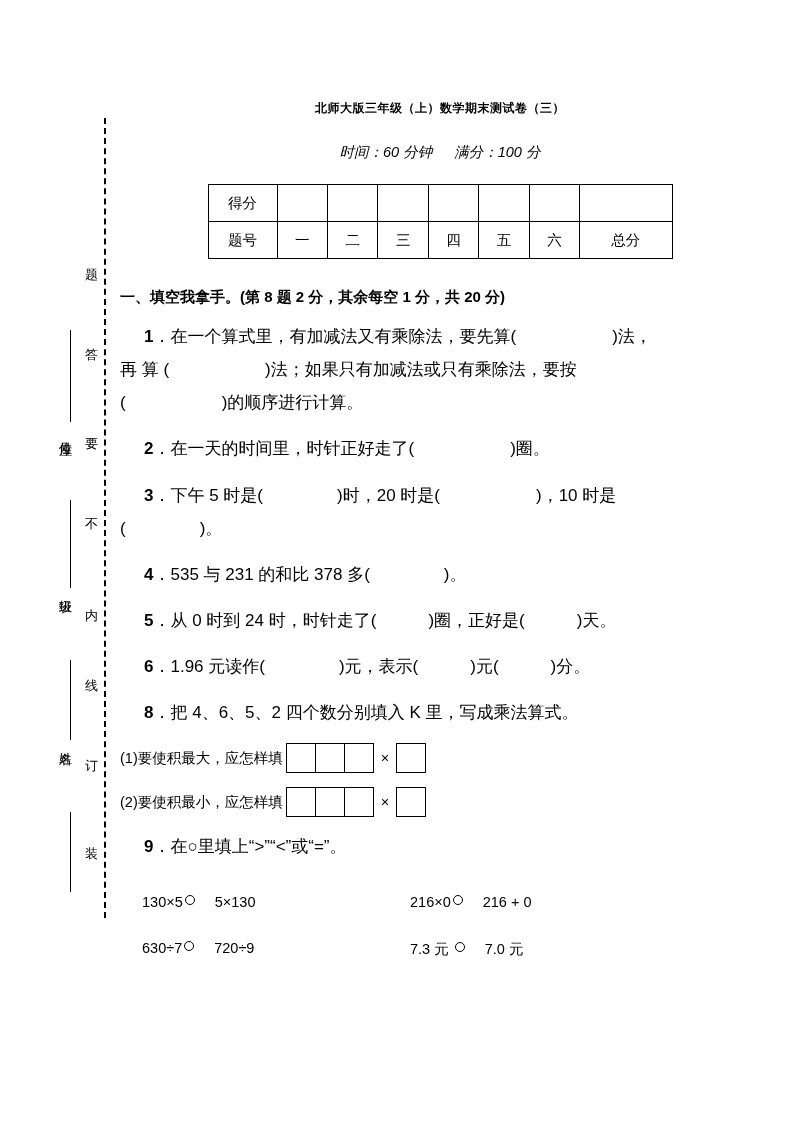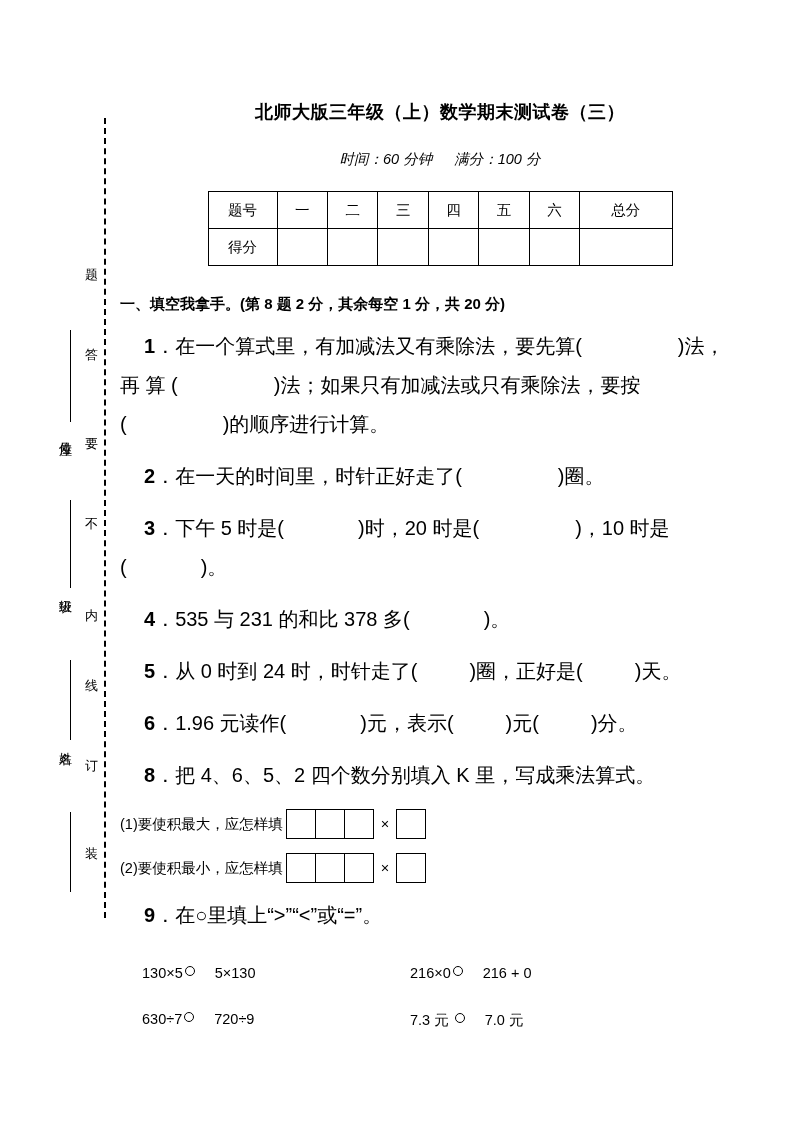--- a/index.html
+++ b/index.html
@@ -59,21 +59,21 @@
   .page {
     position: absolute;
     left: 120px;
     top: 0;
     width: 640px;
     height: 1122px;
   }
 
   .doc-title {
     text-align: center;
-    font-size: 18px;
+    font-size: 12px;
     font-weight: bold;
     font-family: "Liberation Sans", sans-serif;
     margin-top: 100px;
     letter-spacing: 0.5px;
   }
   .doc-sub {
     text-align: center;
     font-size: 14.5px;
     margin-top: 26px;
     font-family: "Liberation Sans", sans-serif;
@@ -104,21 +104,21 @@
   
   .section-title {
     font-size: 15px;
     font-weight: bold;
     font-family: "Liberation Sans", sans-serif;
     margin-top: 29px;
     margin-left: 0px;
   }
 
   .q {
-    font-size: 20px;
+    font-size: 17px;
     font-family: "Liberation Sans", sans-serif;
     line-height: 1.95;
     margin-top: 13px;
     text-align: justify;
   }
   .qnum {
     font-weight: bold;
   }
   .blank-s { display: inline-block; width: 52px; border-bottom: 0px; }
   .blank-m { display: inline-block; width: 74px; }
@@ -209,39 +209,39 @@
 
   <div class="doc-title">北师大版三年级（上）数学期末测试卷（三）</div>
 
   <div class="doc-sub">
     <span>时间：60 分钟</span><span class="gap"></span><span>满分：100 分</span>
   </div>
 
   <table class="score-table">
     <tbody>
         <tr>
+      <td class="head">得分</td>
+      <td></td>
+      <td></td>
+      <td></td>
+      <td></td>
+      <td></td>
+      <td></td>
+      <td></td>
+    </tr>
+    <tr>
       <td class="head">题号</td>
       <td>一</td>
       <td>二</td>
       <td>三</td>
       <td>四</td>
       <td>五</td>
       <td>六</td>
       <td>总分</td>
     </tr>
-    <tr>
-      <td class="head">得分</td>
-      <td></td>
-      <td></td>
-      <td></td>
-      <td></td>
-      <td></td>
-      <td></td>
-      <td></td>
-    </tr>
   </tbody>
     </table>
 
   <div class="section-title">一、填空我拿手。(第 8 题 2 分，其余每空 1 分，共 20 分)</div>
 
   <div class="q">
     <span class="indent" style="display:inline-block;width:24px;"></span><span class="qnum">1</span><span>．在一个算式里，有加减法又有乘除法，要先算(</span><span class="blank-l"></span><span>)法，</span><br>
     <span>再 算 (</span><span class="blank-l"></span><span>)法；如果只有加减法或只有乘除法，要按</span><br>
     <span>(</span><span class="blank-l"></span><span>)的顺序进行计算。</span>
   </div>

